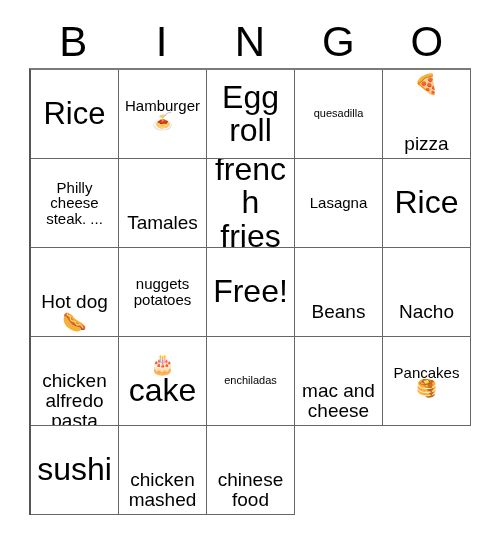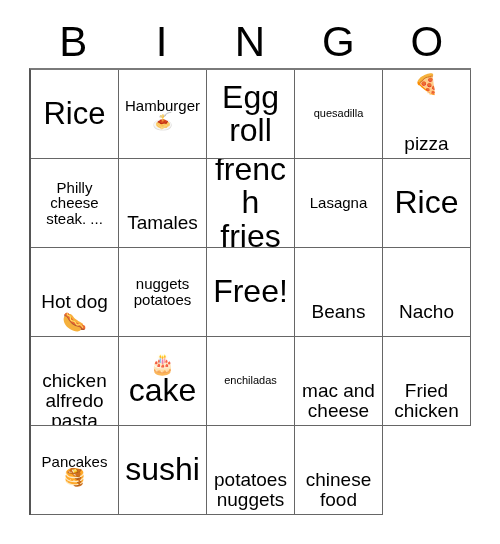--- a/index.html
+++ b/index.html
@@ -157,31 +157,28 @@
       <div class="cell fs-lg">
         <span class="cell-emoji em-md">🎂</span>
         <span class="cell-text">cake</span>
       </div>
       <div class="cell fs-xs">
         <span class="cell-text">enchiladas</span>
       </div>
       <div class="cell fs-md">
         <span class="cell-text">mac and cheese</span>
       </div>
-      <div class="cell fs-md">
-        <span class="cell-text">Fried chicken</span>
-      </div>
       <div class="cell fs-sm">
         <span class="cell-text">Pancakes</span>
         <span class="cell-emoji em-sm">🥞</span>
       </div>
       <div class="cell fs-lg">
         <span class="cell-text">sushi</span>
       </div>
       <div class="cell fs-md">
-        <span class="cell-text">potatoes nuggets</span>
+        <span class="cell-text">chicken mashed</span>
       </div>
       <div class="cell fs-md">
         <span class="cell-text">chinese food</span>
       </div>
     </div>
 
 </div>
 
 </body></html>

